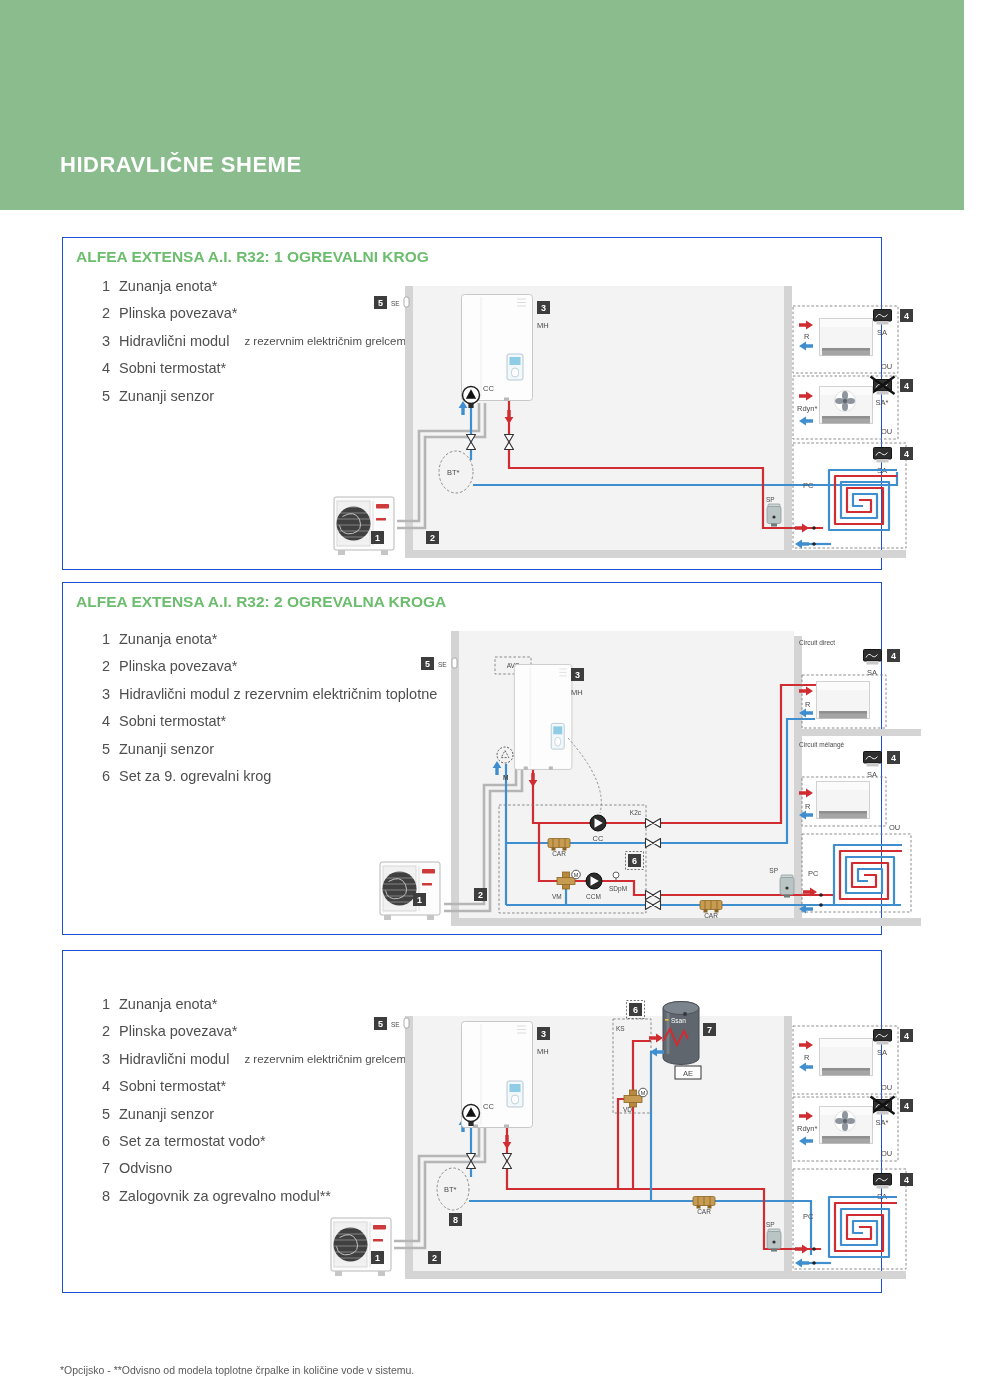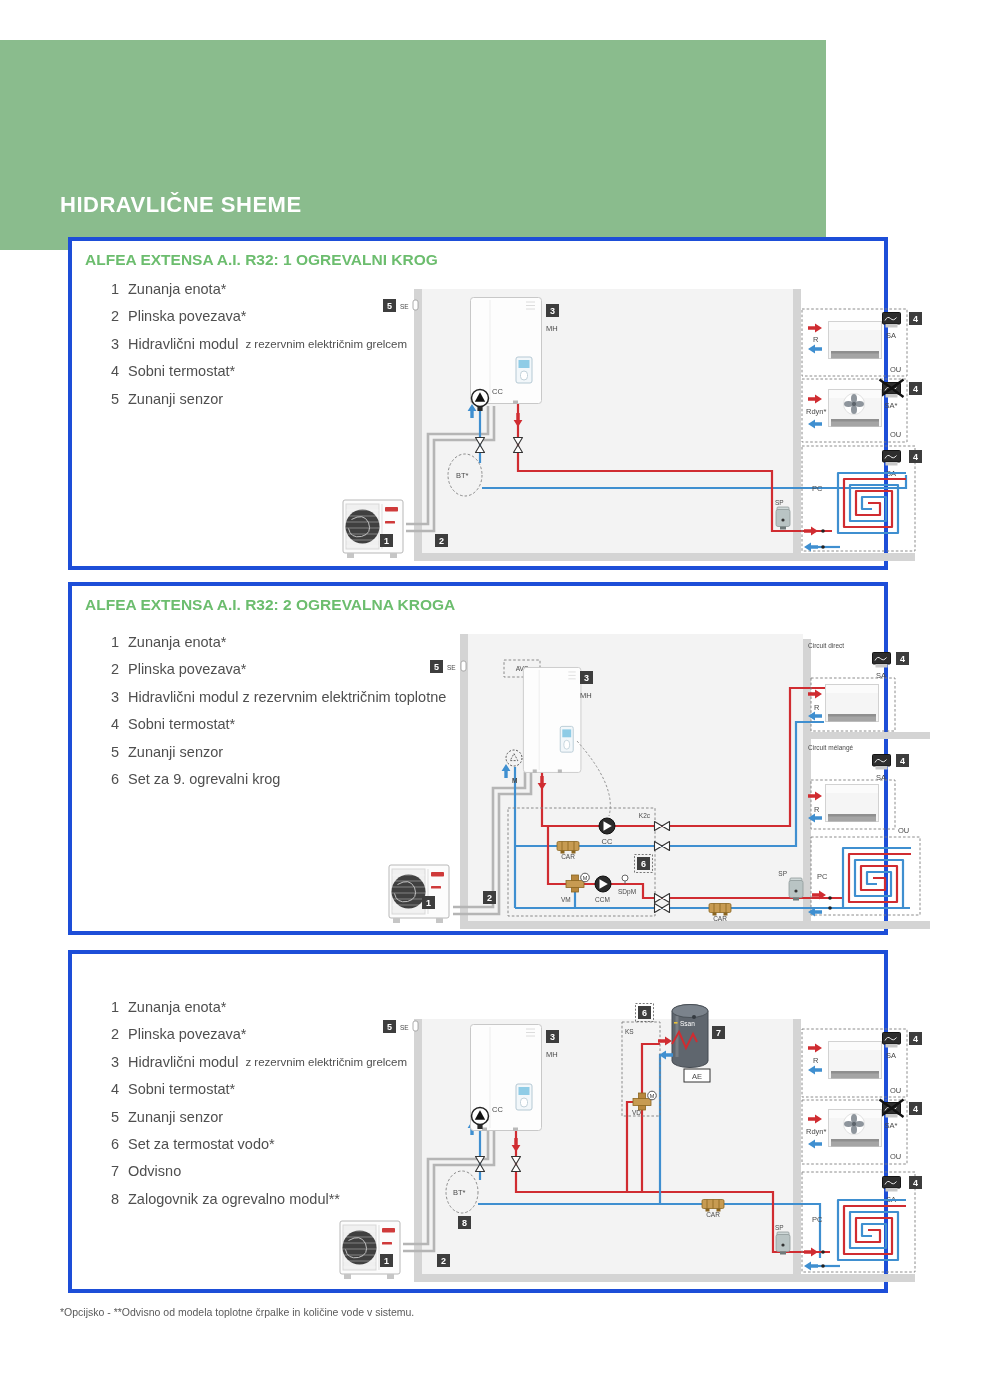--- a/index.html
+++ b/index.html
@@ -1,33 +1,33 @@
 <!DOCTYPE html>
 <html><head>
 <meta charset="utf-8">
 <style>
   html,body{margin:0;padding:0;}
   body{width:990px;height:1400px;position:relative;background:#fff;
        font-family:"Liberation Sans",sans-serif;color:#4d4d4d;overflow:hidden;}
-  .header{position:absolute;left:0;top:0;width:826px;height:210px;background:#8abc8d;margin-top:40px;}
+  .header{position:absolute;left:0;top:0;width:964px;height:210px;background:#8abc8d;}
   .header .h-title{position:absolute;left:60px;top:152px;font-size:22px;font-weight:bold;
        color:#ffffff;letter-spacing:.5px;}
-  .panel{position:absolute;left:68px;width:820px;background:#fff;border:4px solid #1d4ed8;box-sizing:border-box;}
+  .panel{position:absolute;left:62px;width:820px;background:#fff;border:1px solid #1d4ed8;box-sizing:border-box;}
   #panel1{top:237px;height:333px;}
   #panel2{top:582px;height:353px;}
   #panel3{top:950px;height:343px;}
   .p-title{position:absolute;left:13px;top:10px;font-size:15.5px;font-weight:bold;color:#6cbd6e;white-space:nowrap;}
   .legend{position:absolute;left:33px;}
   #panel1 .legend{top:40px;}
   #panel2 .legend{top:48px;}
   #panel3 .legend{top:45px;}
   .lg-item{height:27.4px;display:flex;align-items:flex-start;font-size:14.5px;color:#4f4f4f;}
   .lg-item .n{width:14px;text-align:right;margin-right:9px;flex:none;}
-  .lg-item .sfx{font-size:11.5px;margin-left:7px;padding-top:2.5px;}
-  .footnote{position:absolute;left:60px;top:1306px;font-size:10.5px;color:#5a5a5a;}
+  .lg-item .sfx{font-size:11.5px;margin-left:15px;padding-top:2.5px;}
+  .footnote{position:absolute;left:60px;top:1364px;font-size:10.5px;color:#5a5a5a;}
   .dsvg{position:absolute;left:0;top:0;}
   
   svg text{font-family:"Liberation Sans",sans-serif;fill:#4a4a4a;}
   .lbl{font-size:7.5px;}
   .lbl6{font-size:6.5px;}
   .lblw{font-size:6.5px;fill:#ffffff;}
   .mid{text-anchor:middle;}
   .endt{text-anchor:end;}
   .pipe-r{stroke:#d02c31;stroke-width:2.2;fill:none;}
   .pipe-b{stroke:#3f8fd0;stroke-width:2.2;fill:none;}

